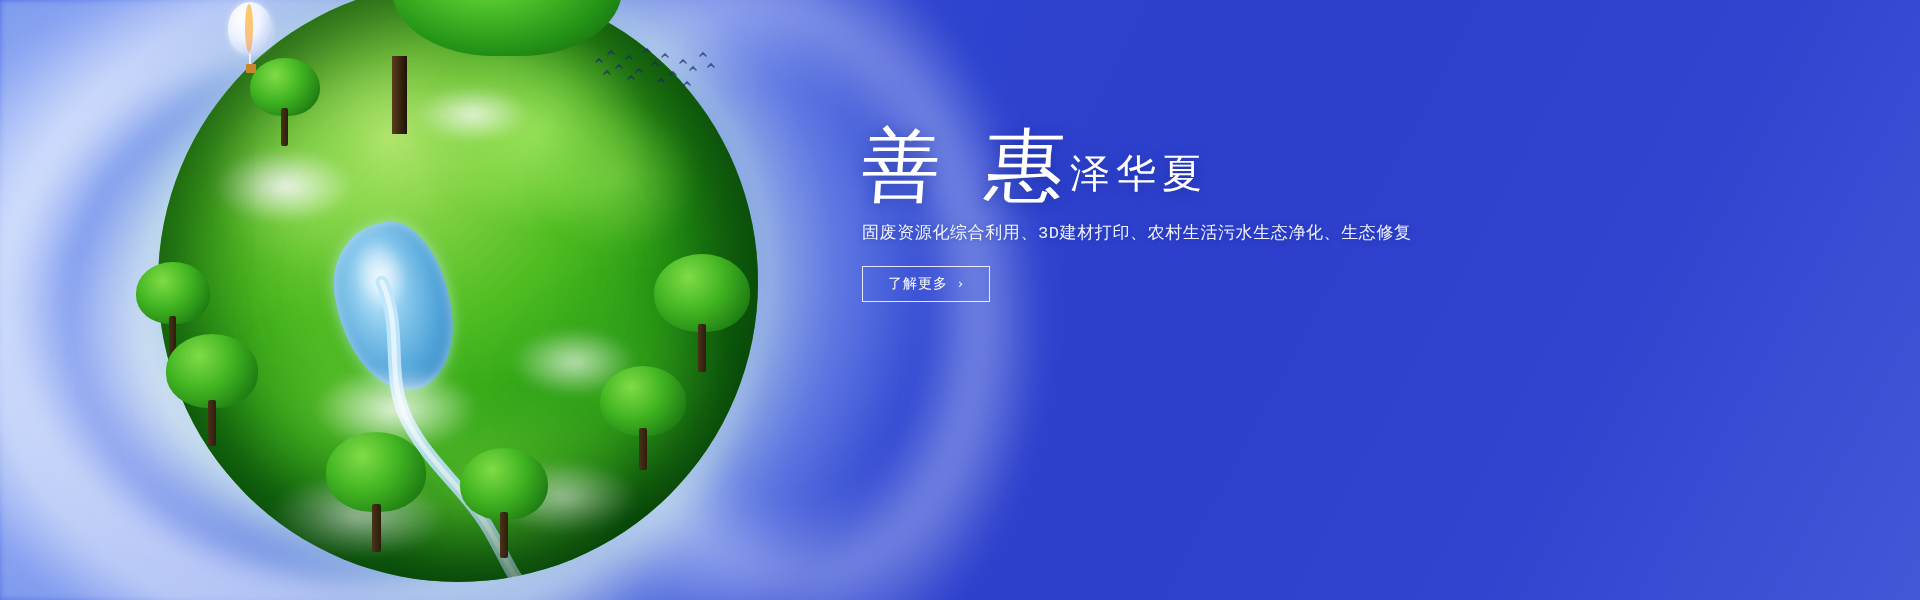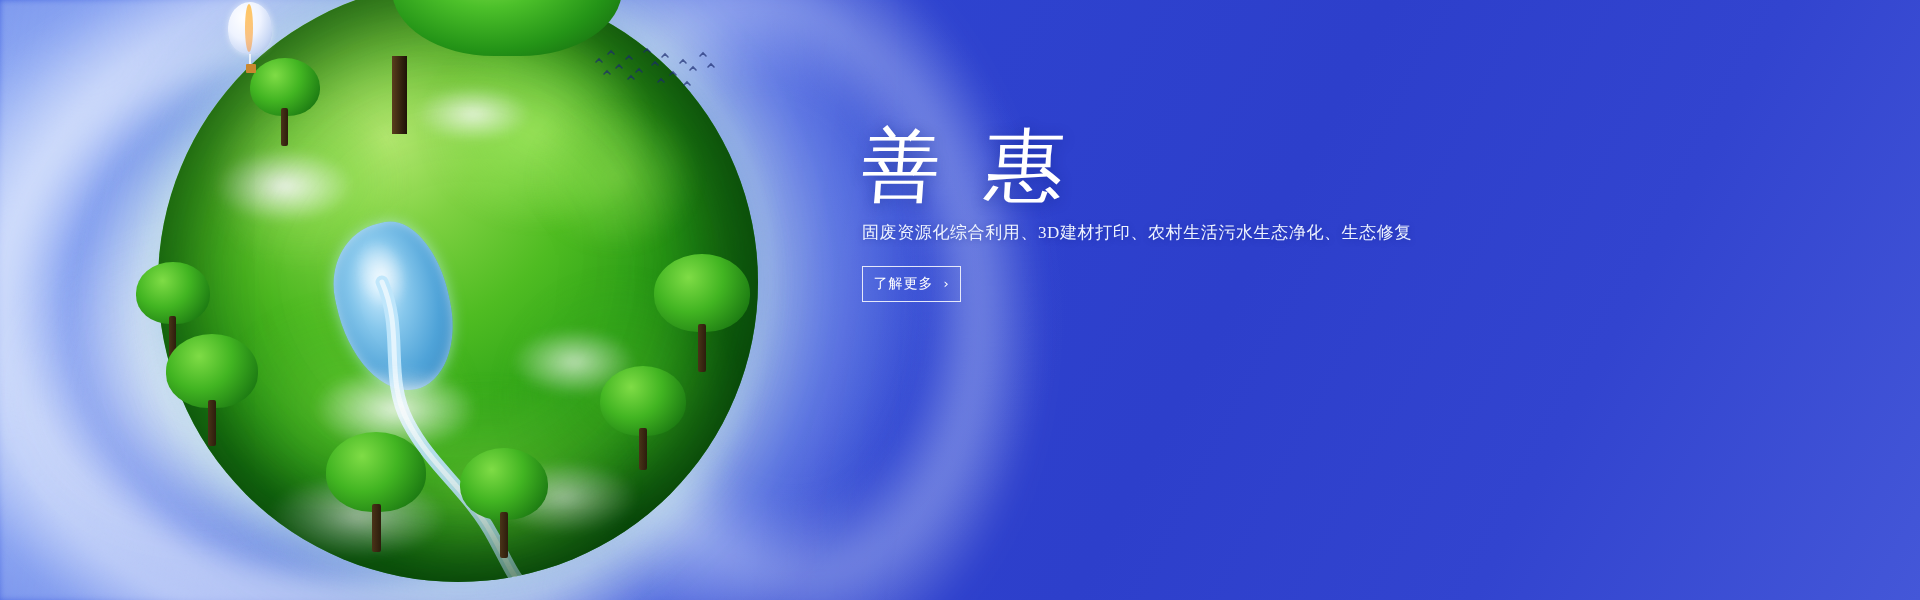--- a/index.html
+++ b/index.html
@@ -127,25 +127,25 @@
              transform:skewX(-4deg); }
   .small-chars{ font-family:"DejaVu Serif","Liberation Serif",serif;
                 font-size:40px; line-height:1; letter-spacing:6px; padding-bottom:9px; margin-left:6px; }
   .gap{ width:46px; }
 
   #subtitle{ margin-top:26px; color:#ffffff; font-size:25px; letter-spacing:7.5px;
              font-family:"DejaVu Sans","Liberation Sans",sans-serif; font-weight:300;
              text-shadow:0 1px 8px rgba(10,30,120,0.35); white-space:nowrap; }
 
   #desc{ margin-top:19px; color:#eef3ff; font-size:17px; letter-spacing:.6px;
-         font-family:Liberation Serif, serif; white-space:nowrap;
+         font-family:Liberation Mono, monospace; white-space:nowrap;
          text-shadow:0 1px 6px rgba(10,30,120,0.35); }
 
   #cta{ margin-top:22px; display:inline-flex; align-items:center; justify-content:center;
-        gap:10px; width:99px; height:36px;
+        gap:10px; width:128px; height:36px;
         border:1px solid rgba(255,255,255,0.85); background:transparent;
         color:#ffffff; font-size:14px; letter-spacing:1px; cursor:pointer;
         font-family:"DejaVu Sans","Liberation Sans",sans-serif; }
   #cta .arrow{ font-size:13px; line-height:1; }
 </style>
 </head>
 <body>
 
 <div id="banner">
 
@@ -255,20 +255,21 @@
 
   <div id="text-block">
 
     <div id="headline">
       <span class="phrase">
         <span class="big-char">善</span>
       </span>
       <span class="gap"></span>
       <span class="phrase">
         <span class="big-char">惠</span>
+        <span class="small-chars">泽华夏</span>
       </span>
     </div>
 
 
     <div id="desc">固废资源化综合利用、3D建材打印、农村生活污水生态净化、生态修复</div>
 
     <button id="cta">
       <span>了解更多</span>
       <span class="arrow">›</span>
     </button>

